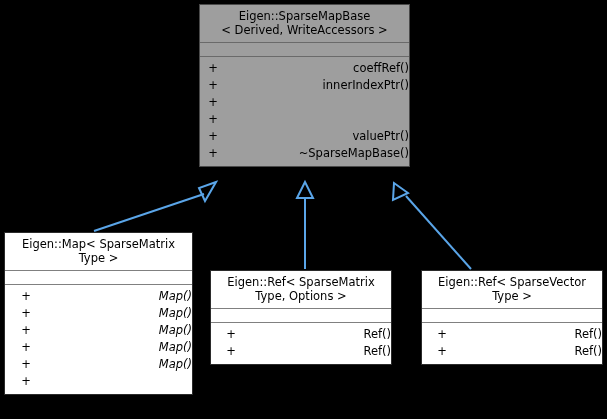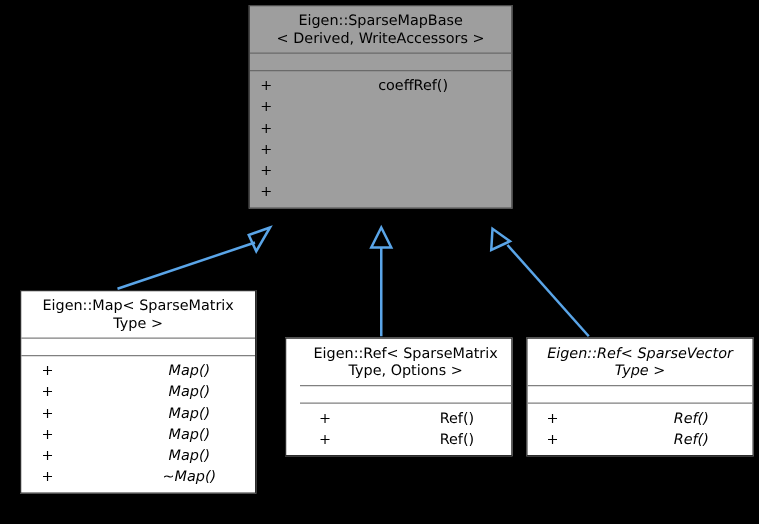--- a/index.html
+++ b/index.html
@@ -77,50 +77,48 @@
     line-height: 17px;
     height: 17px;
   }
   .op-vis {
     width: 44px;
     text-align: center;
     flex: 0 0 44px;
   }
   .op-name {
     flex: 1 1 auto;
-    text-align: center;
+    text-align: right;
   }
 
   
   #node-sparsemapbase {
     left: 199px; top: 4px;
     width: 211px;
   }
   #node-sparsemapbase .op-vis { width: 26px; flex: 0 0 26px; }
   #node-sparsemapbase .op-name { padding-left: 26px; }
 
   #node-map-sparsematrix {
-    left: 16px; top: 232px;
+    left: 4px; top: 232px;
     width: 189px;
   }
   #node-map-sparsematrix .op-vis { width: 42px; flex: 0 0 42px; }
   #node-map-sparsematrix .op-name { padding-left: 40px; font-style: italic; }
 
   #node-ref-sparsematrix {
-    left: 228px; top: 270px;
+    left: 210px; top: 270px;
     width: 182px;
-    padding-left: 11px;
   }
   #node-ref-sparsematrix .op-vis { width: 40px; flex: 0 0 40px; }
   #node-ref-sparsematrix .op-name { padding-left: 42px; }
 
   #node-ref-sparsevector {
     left: 421px; top: 270px;
     width: 182px;
-    font-style: italic;
   }
   #node-ref-sparsevector .op-vis { width: 40px; flex: 0 0 40px; }
   #node-ref-sparsevector .op-name { padding-left: 42px; }
 </style>
 </head>
 <body>
 
 <div id="canvas">
 
   <svg id="edges" viewBox="0 0 607 419" width="607" height="419">
@@ -147,32 +145,35 @@
     <div class="sep"></div>
     <div class="attr-compartment"></div>
     <div class="sep"></div>
     <div class="ops-compartment">
       <div class="op-row">
         <span class="op-vis">+</span>
         <span class="op-name">coeffRef()</span>
       </div>
       <div class="op-row">
         <span class="op-vis">+</span>
-      </div>
-      <div class="op-row">
-        <span class="op-vis">+</span>
-      </div>
-      <div class="op-row">
-        <span class="op-vis">+</span>
-      </div>
-      <div class="op-row">
-        <span class="op-vis">+</span>
-      </div>
-      <div class="op-row">
-        <span class="op-vis">+</span>
+        <span class="op-name">innerIndexPtr()</span>
+      </div>
+      <div class="op-row">
+        <span class="op-vis">+</span>
+      </div>
+      <div class="op-row">
+        <span class="op-vis">+</span>
+      </div>
+      <div class="op-row">
+        <span class="op-vis">+</span>
+        <span class="op-name">valuePtr()</span>
+      </div>
+      <div class="op-row">
+        <span class="op-vis">+</span>
+        <span class="op-name">~SparseMapBase()</span>
       </div>
     </div>
   </div>
 
   <div class="node" id="node-map-sparsematrix">
     <div class="node-title">Eigen::Map&lt; SparseMatrix
 Type &gt;</div>
     <div class="sep"></div>
     <div class="attr-compartment"></div>
     <div class="sep"></div>
@@ -192,21 +193,20 @@
       <div class="op-row">
         <span class="op-vis">+</span>
         <span class="op-name">Map()</span>
       </div>
       <div class="op-row">
         <span class="op-vis">+</span>
         <span class="op-name">Map()</span>
       </div>
       <div class="op-row">
         <span class="op-vis">+</span>
-        <span class="op-name">~Map()</span>
       </div>
     </div>
   </div>
 
   <div class="node" id="node-ref-sparsematrix">
     <div class="node-title">Eigen::Ref&lt; SparseMatrix
 Type, Options &gt;</div>
     <div class="sep"></div>
     <div class="attr-compartment"></div>
     <div class="sep"></div>

